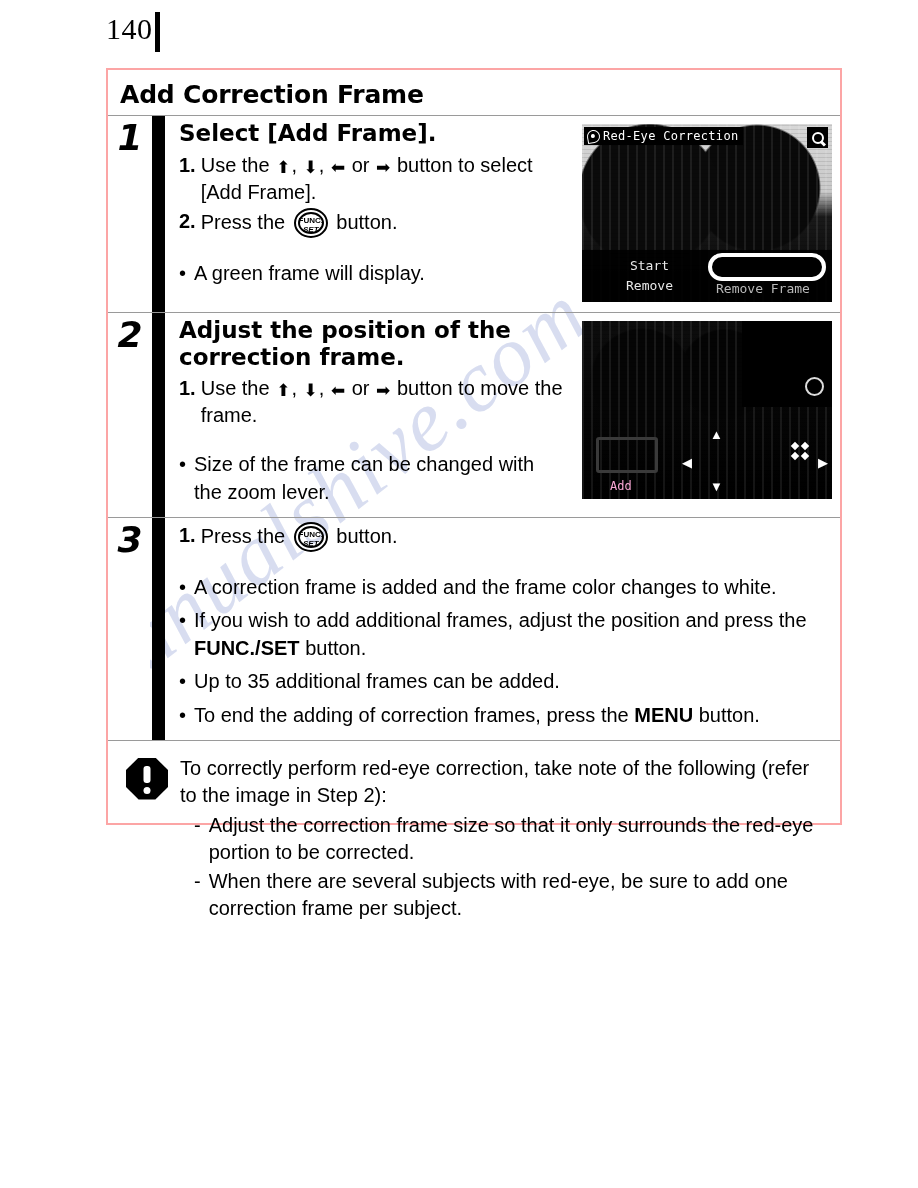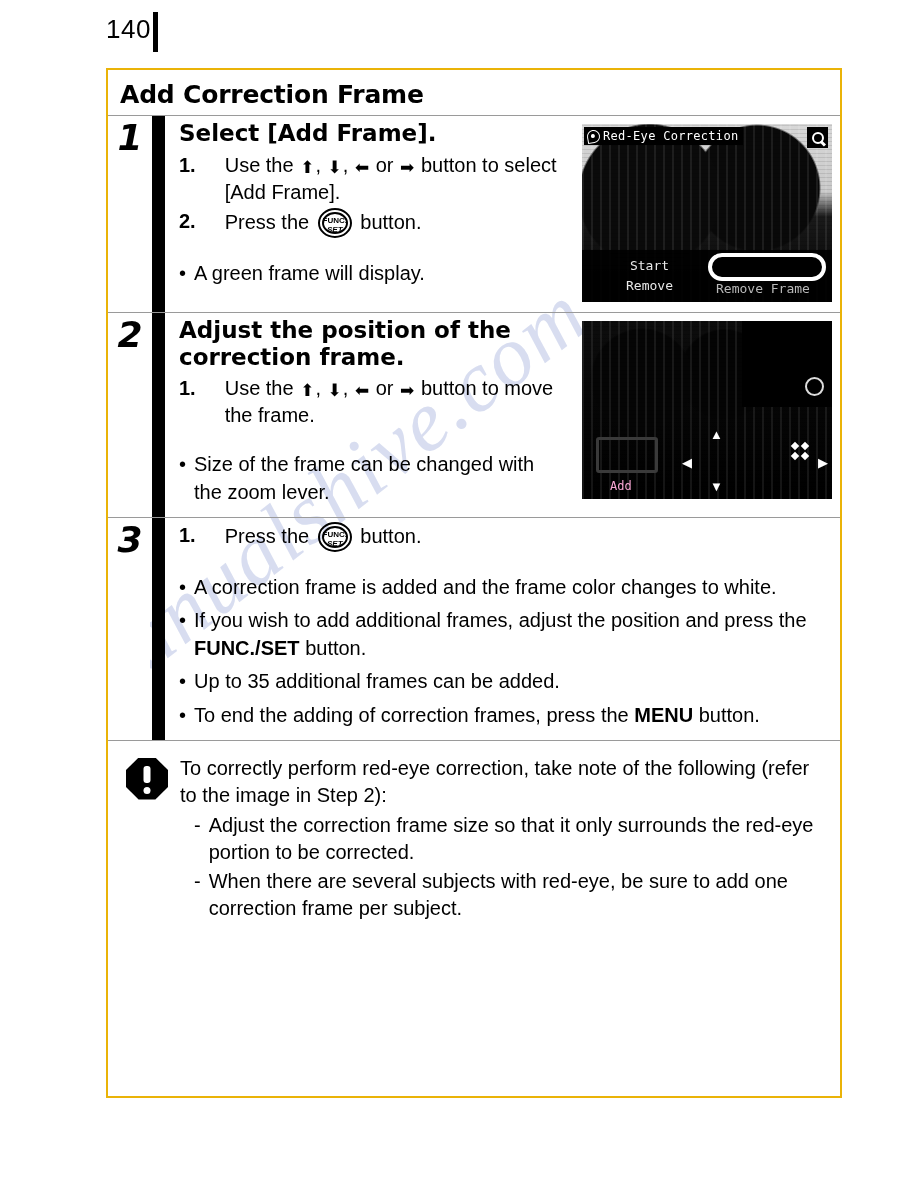--- a/index.html
+++ b/index.html
@@ -46,40 +46,40 @@
   #page-number-row {
     position: absolute;
     left: 106px;
     top: 12px;
     display: flex;
     align-items: stretch;
     height: 40px;
     z-index: 3;
   }
   #page-number-row .pgnum {
-    font-size: 26px;
+    font-size: 30px;
     line-height: 34px;
-    font-family: Liberation Sans, sans-serif;
+    font-family: Liberation Serif, serif;
     letter-spacing: .5px;
   }
   #page-number-row .pgbar {
     width: 5px;
     background: #000;
     margin-left: 2px;
     height: 40px;
   }
 
   
   #content-box {
     position: absolute;
     left: 106px;
     top: 68px;
     width: 736px;
-    height: 1030px;
-    border: 2px solid #eab308;
+    height: 757px;
+    border: 2px solid #fca5a5;
     background: transparent;
     box-sizing: border-box;
     z-index: 2;
   }
 
   
   #section-heading {
     font-size: 25px;
     font-weight: bold;
     padding: 10px 0 6px 12px;
@@ -131,21 +131,21 @@
     font-size: 20px;
     line-height: 1.35;
     margin-bottom: 2px;
     display: flex;
   }
   .num-item .marker {
     font-weight: bold;
     flex: 0 0 auto;
     padding-right: 5px;
   }
-  .num-item .itxt { flex: 1 1 auto; margin-left: 24px; }
+  .num-item .itxt { flex: 1 1 auto; }
   .bullet-item {
     font-size: 20px;
     line-height: 1.38;
     display: flex;
     margin-top: 6px;
   }
   .bullet-item .dot {
     flex: 0 0 auto;
     padding-right: 8px;
   }

